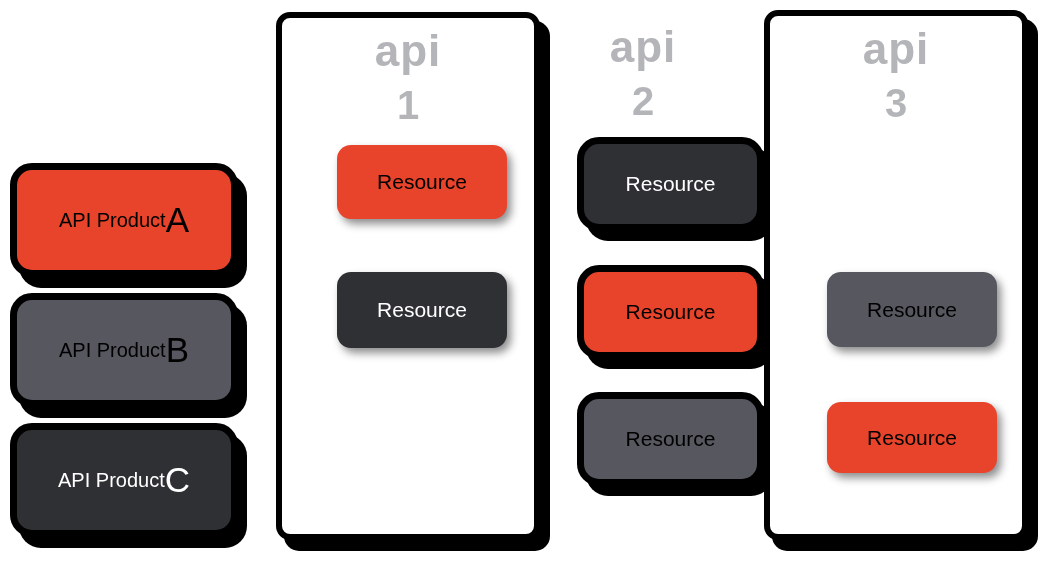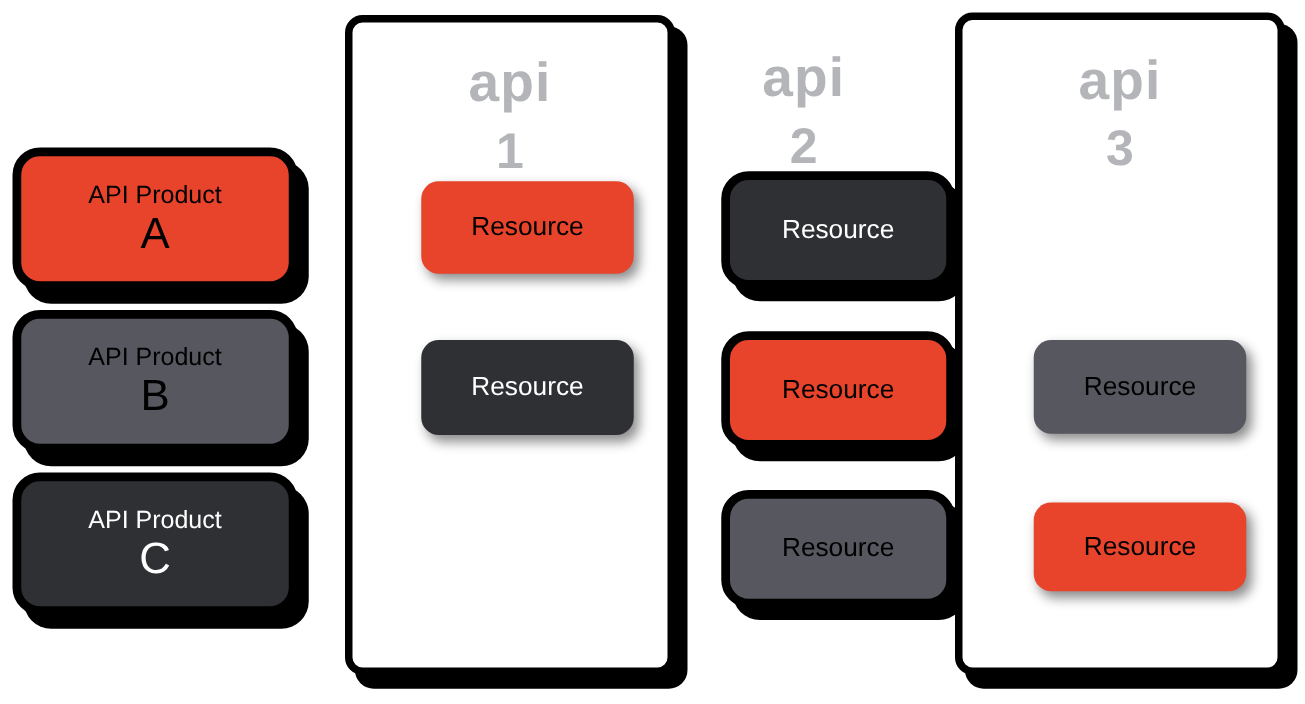--- a/index.html
+++ b/index.html
@@ -12,41 +12,42 @@
   }
 
   
   .product{
     position:absolute;
     left:10px;width:228px;height:114px;
     box-sizing:border-box;
     border:7px solid var(--outline,#000);
     border-radius:22px;
     box-shadow:9px 11px 0 0 var(--outline,#000);
-    display:flex;flex-direction:column;
+    display:flex;
     align-items:center;justify-content:center;
     text-align:left;
+    margin-top:45px;
   }
   .product-title{font-size:20px;line-height:24px;}
   .product-letter{font-size:35px;line-height:38px;}
 
   
   .api-container{
     position:absolute;
     box-sizing:border-box;
     width:264px;
     background:#fff;
     border:6px solid var(--outline,#000);
     border-radius:14px;
     box-shadow:9px 10px 0 1px var(--outline,#000);
   }
 
   
   .api-header{text-align:center;color:var(--header-gray,#b3b5b8);font-weight:bold;}
-  .api-header .api-name{display:block;font-size:44px;line-height:50px;padding-top:24px;letter-spacing:1px;}
+  .api-header .api-name{display:block;font-size:44px;line-height:50px;padding-top:8px;letter-spacing:1px;}
   .api-header .api-number{display:block;font-size:40px;line-height:46px;margin-top:6px;}
   .api-header.floating{position:absolute;left:548px;top:14px;width:190px;}
 
   
   .resource{
     position:absolute;
     box-sizing:border-box;
     display:flex;align-items:center;justify-content:center;
     font-size:21px;
     margin-left:19px;

